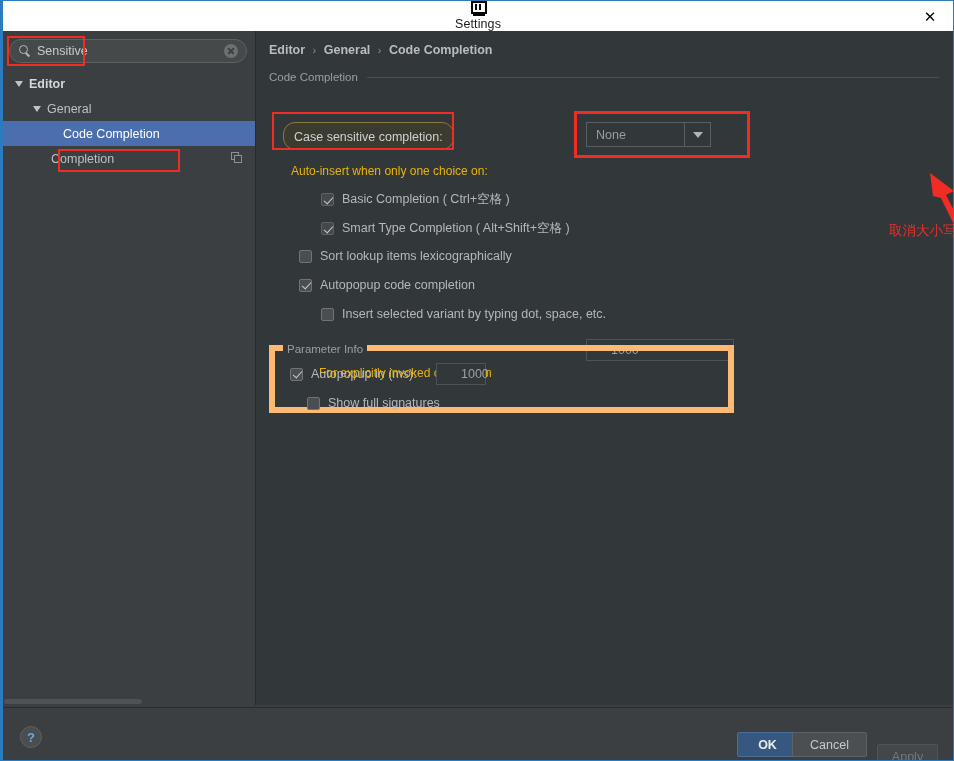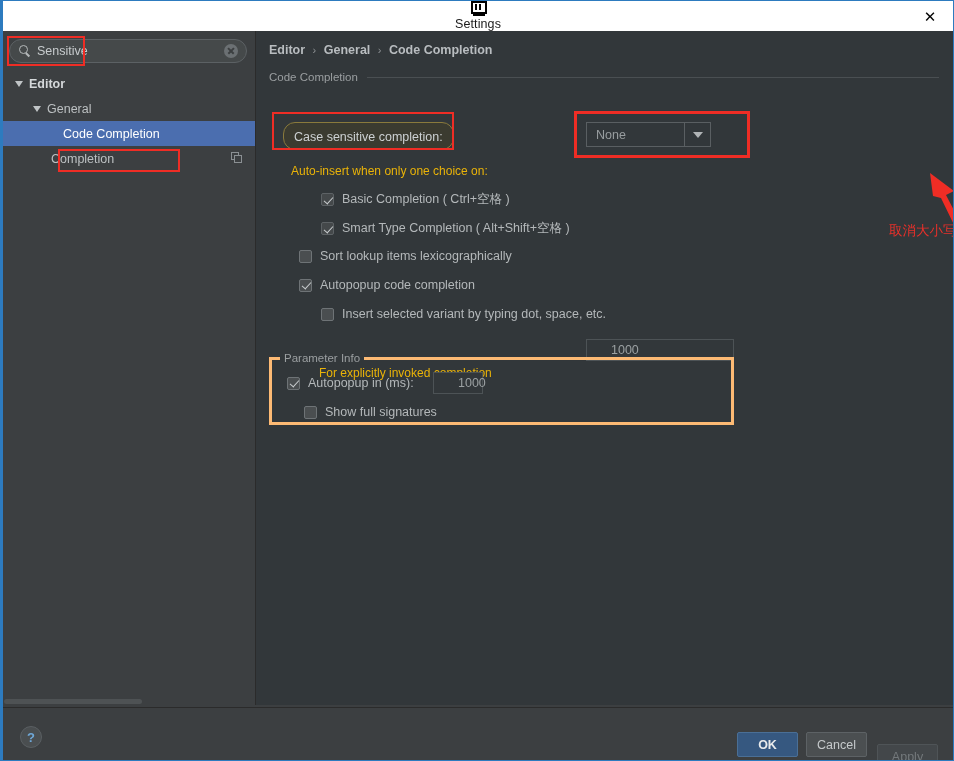--- a/index.html
+++ b/index.html
@@ -184,21 +184,21 @@
   }
   .chk.disabled{border-color:#5d6265;background:#44484a;}
 
   .numfield{
     box-sizing:border-box;background:#32373a;border:1px solid #4d5356;
     font-size:12.5px;color:#9ba0a2;display:flex;align-items:center;padding-left:24px;
   }
 
   .pgrp{
     position:absolute;left:13px;top:314px;width:465px;height:68px;
-    border:3px solid #fdba74;box-sizing:border-box;margin-top:12px;
+    border:6px solid #fdba74;box-sizing:border-box;
   }
   .pgrp-title{
     position:absolute;left:8px;top:-8px;font-size:11.5px;color:#9b9fa1;background:#32373a;padding:0 4px;
   }
 
   
   .anno-text{
     position:absolute;left:633px;top:191px;
     font-size:13.5px;color:#e8302a;white-space:nowrap;
     font-family:"DejaVu Sans","Liberation Sans",sans-serif;
@@ -217,21 +217,21 @@
     background:#4a4e50;border:1px solid #5a5f62;box-sizing:border-box;
     display:flex;align-items:center;justify-content:center;
     font-size:13px;font-weight:bold;color:#6fa8d8;
   }
   .btn{
     position:absolute;height:25px;box-sizing:border-box;
     display:flex;align-items:center;justify-content:center;
     font-size:12.5px;border-radius:2px;
   }
   .btn-ok{right:155px;top:24px;width:61px;background:#365880;border:1px solid #4a6f96;color:#e8eaeb;font-weight:bold;}
-  .btn-cancel{right:86px;top:24px;width:61px;background:#4b4f51;border:1px solid #5d6265;color:#c5c9cb;}
+  .btn-cancel{right:86px;top:24px;width:75px;background:#4b4f51;border:1px solid #5d6265;color:#c5c9cb;}
   .btn-apply{right:15px;top:24px;width:61px;background:#43474a;border:1px solid #4f5457;color:#73787b;margin-top:12px;}
 </style>
 </head>
 <body>
 
 <div class="window">
 
   <div class="titlebar">
     <div class="title-icon">
       <div class="bx"></div>

